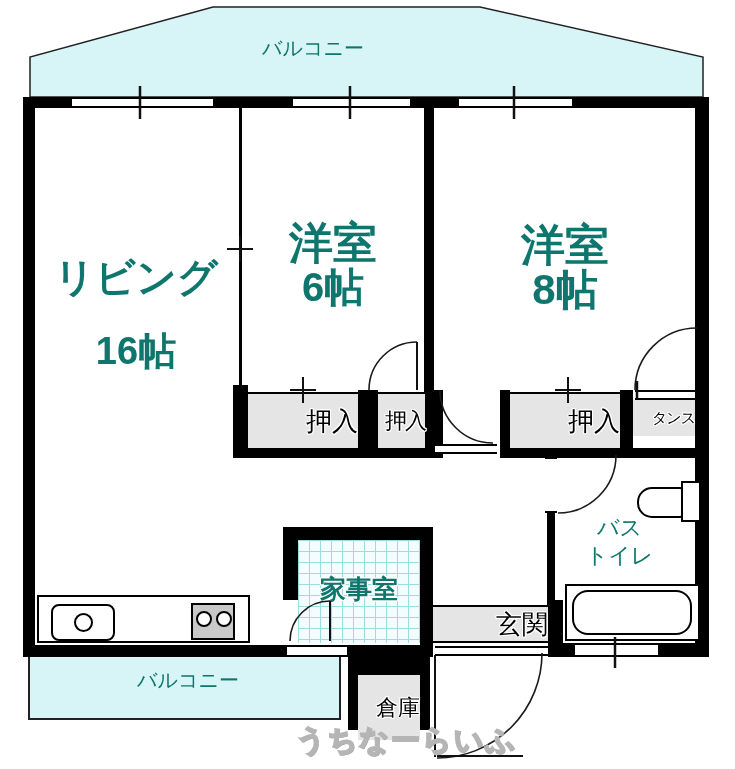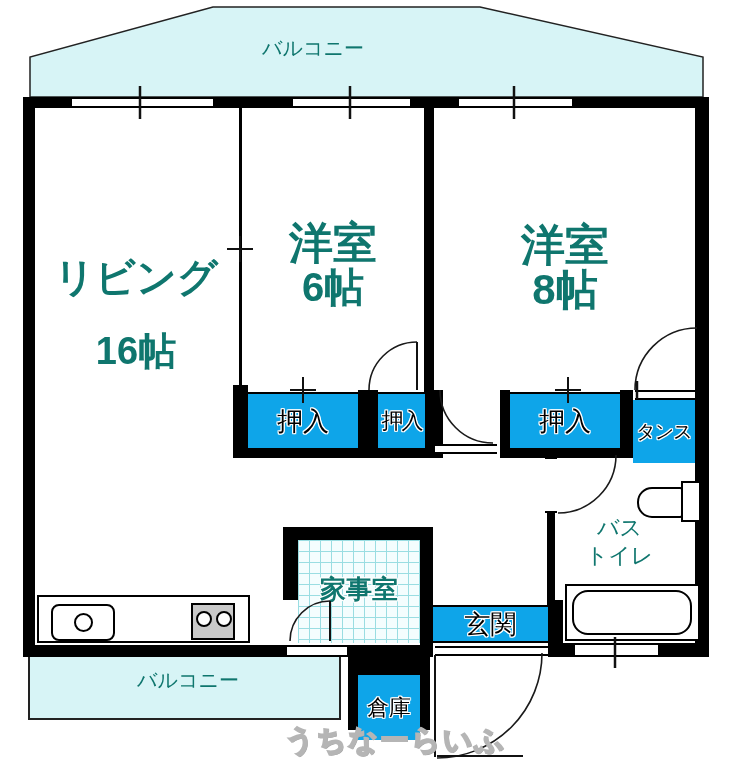--- a/index.html
+++ b/index.html
@@ -6,40 +6,40 @@
   #canvas{
     position:relative;width:735px;height:769px;background:#ffffff;overflow:hidden;
     font-family:"Liberation Sans", sans-serif;color:#000;
   }
   
   .w{position:absolute;background:#000;z-index:10;}
   
   .win{position:absolute;background:#fff;border-top:2px solid #000;border-bottom:2px solid #000;box-sizing:border-box;z-index:20;}
   .opv{position:absolute;background:#fff;border-top:2px solid #000;border-bottom:2px solid #000;box-sizing:border-box;z-index:20;}
   
-  .g{position:absolute;background:#0ea5e9;box-sizing:border-box;z-index:12;display:flex;align-items:center;justify-content:center;}
+  .g{position:absolute;background:#e5e5e5;box-sizing:border-box;z-index:12;display:flex;align-items:center;justify-content:flex-end;}
   .halo{text-shadow:-1px -1px 0 #fff,1px -1px 0 #fff,-1px 1px 0 #fff,1px 1px 0 #fff,0 -1px 0 #fff,0 1px 0 #fff,-1px 0 0 #fff,1px 0 0 #fff;}
   .lbl{position:absolute;z-index:30;color:#0f766e;line-height:1.05;}
   .center{text-align:center;}
   
   .fix{position:absolute;background:#fff;border:2px solid #000;box-sizing:border-box;z-index:14;}
   .kaji{
     position:absolute;z-index:11;box-sizing:border-box;
     background-color:#f4fdfe;
     background-image:linear-gradient(#9adde2 1px, transparent 1px),
                      linear-gradient(90deg,#9adde2 1px, transparent 1px);
     background-size:11px 11px;
   }
   .balc{position:absolute;background:#d7f4f6;border:2px solid #222;box-sizing:border-box;z-index:5;}
   svg.under{position:absolute;left:0;top:0;z-index:1;pointer-events:none;}
   svg.over{position:absolute;left:0;top:0;z-index:50;pointer-events:none;}
   .watermark{
     position:absolute;z-index:70;font-weight:bold;font-size:29px;letter-spacing:2px;
     color:#e9e9e9;-webkit-text-stroke:2px #b5b5b5;
-    text-shadow:1px 1px 0 #9e9e9e;white-space:nowrap;
+    text-shadow:1px 1px 0 #9e9e9e;white-space:nowrap;margin-left:11px;
   }
   .big{font-weight:bold;}
 </style>
 </head>
 <body>
 
 <div id="canvas">
 
   <svg class="under" width="735" height="769" viewBox="0 0 735 769">
     <polygon points="30,97 30,57 213,7 480,7 703,57 703,97" fill="#d7f4f6" stroke="#222" stroke-width="1.5"></polygon>
@@ -87,21 +87,21 @@
 
   <div class="g halo" style="left:248px;top:392px;width:110px;height:56px;border-top:2px solid #000;font-size:26px;">
     <span>押入</span>
   </div>
   <div class="g halo" style="left:378px;top:392px;width:47px;height:56px;border-top:2px solid #000;font-size:22px;letter-spacing:-2px;">
     <span>押入</span>
   </div>
   <div class="g halo" style="left:510px;top:392px;width:110px;height:56px;border-top:2px solid #000;font-size:26px;">
     <span>押入</span>
   </div>
-  <div class="g halo" style="left:633px;top:400px;width:62px;height:63px;font-size:19px;letter-spacing:-1px;">
+  <div class="g halo" style="left:633px;top:400px;width:62px;height:36px;font-size:15px;letter-spacing:-1px;">
     <span>タンス</span>
   </div>
   <div class="g halo" style="left:433px;top:605px;width:115px;height:38px;border-top:2px solid #000;border-bottom:2px solid #000;font-size:26px;">
     <span>玄関</span>
   </div>
   <div class="g halo" style="left:358px;top:655px;width:62px;height:65px;font-size:22px;z-index:13;margin-top:20px;">
     <span>倉庫</span>
   </div>
 
   <div class="kaji" style="left:298px;top:540px;width:122px;height:103px;"></div>

